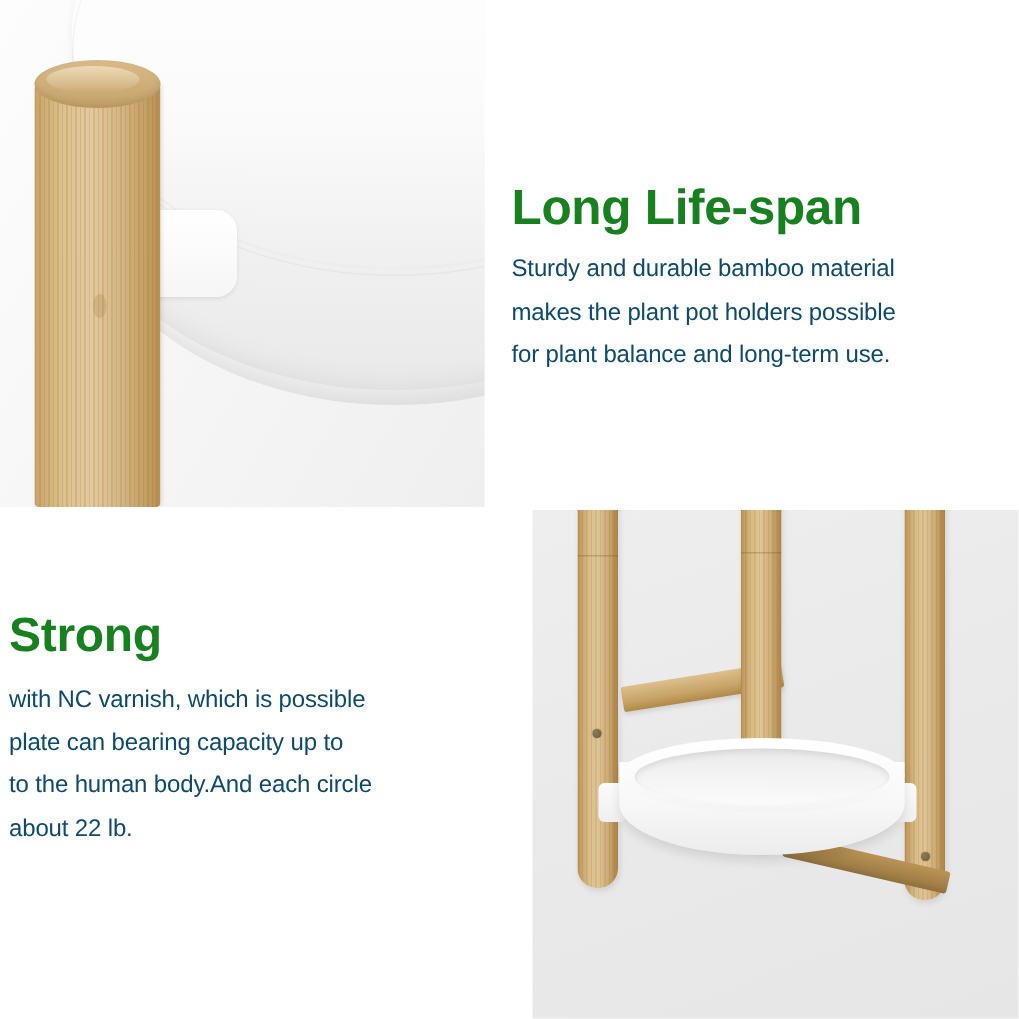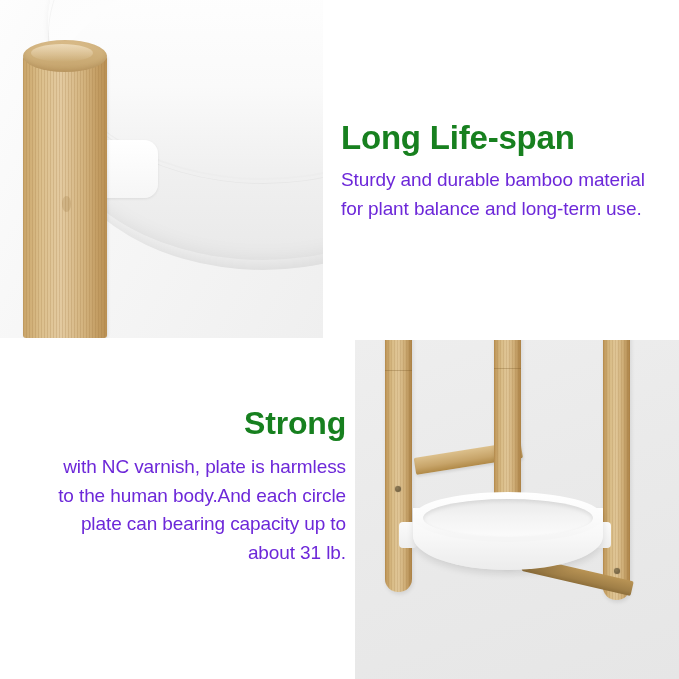--- a/index.html
+++ b/index.html
@@ -153,34 +153,34 @@
     border-radius:4px;
   }
   .br-tab-l{left:44px;top:182px;}
   .br-tab-r{left:238px;top:182px;}
 
   
   .txt-tr{
     position:absolute;left:341px;top:118px;width:330px;
   }
   .txt-bl{
-    position:absolute;left:6px;top:404px;width:340px;text-align:right;
+    position:absolute;left:6px;top:404px;width:340px;
   }
   .head{
     color:#17801f;
     font-weight:bold;
     font-size:33px;
     line-height:39px;
     margin:0 0 9px 0;
     letter-spacing:-.2px;
   }
   .head-bl{font-size:32px;line-height:38px;margin-bottom:11px;}
   .body{
-    color:#6d28d9;
-    font-size:19px;
+    color:#0c4a6e;
+    font-size:16px;
     line-height:28.5px;
     margin:0;
     letter-spacing:-.1px;
   }
   .body div{white-space:pre;}
 </style>
 </head>
 <body>
 
 <div class="page">
@@ -212,29 +212,30 @@
     <div class="br-tray-top"></div>
     <div class="br-tray-inner"></div>
     <div class="screw screw-l"></div>
     <div class="screw screw-r"></div>
   </div>
 
   <div class="txt-tr">
     <div class="head">Long Life-span</div>
     <div class="body">
       <div>Sturdy and durable bamboo material</div>
+      <div>makes the plant pot holders possible</div>
       <div>for plant balance and long-term use.</div>
     </div>
   </div>
 
   <div class="txt-bl">
     <div class="head head-bl">
       <div>Strong</div>
     </div>
     <div class="body">
-      <div>with NC varnish, plate is harmless</div>
+      <div>with NC varnish, which is possible</div>
+      <div>plate can bearing capacity up to</div>
       <div>to the human body.And each circle</div>
-      <div>plate can bearing capacity up to</div>
-      <div>about 31 lb.</div>
+      <div>about 22 lb.</div>
     </div>
   </div>
 
 </div>
 
 </body></html>

